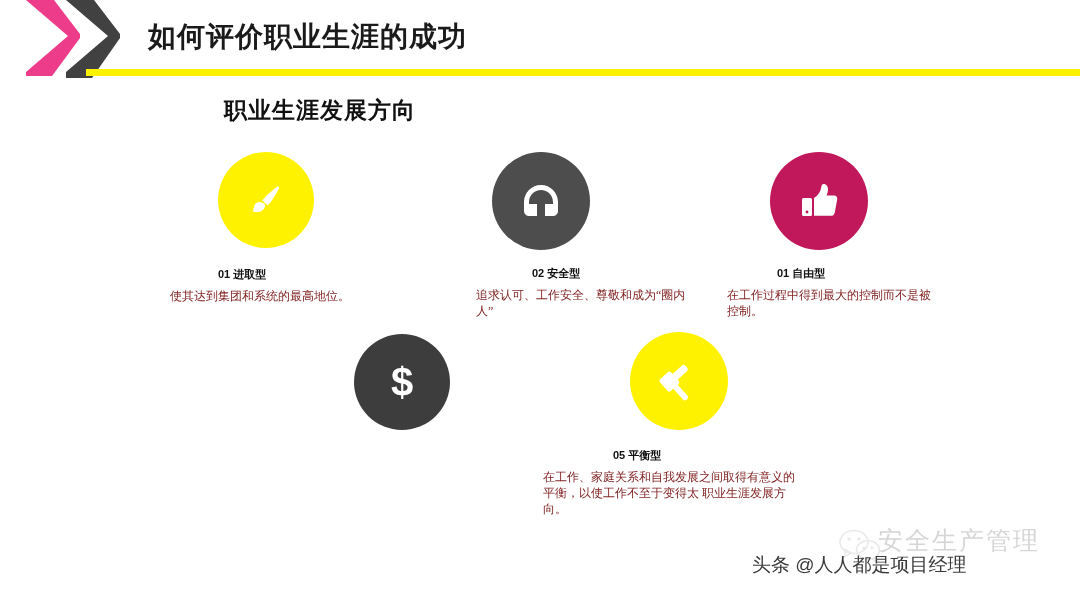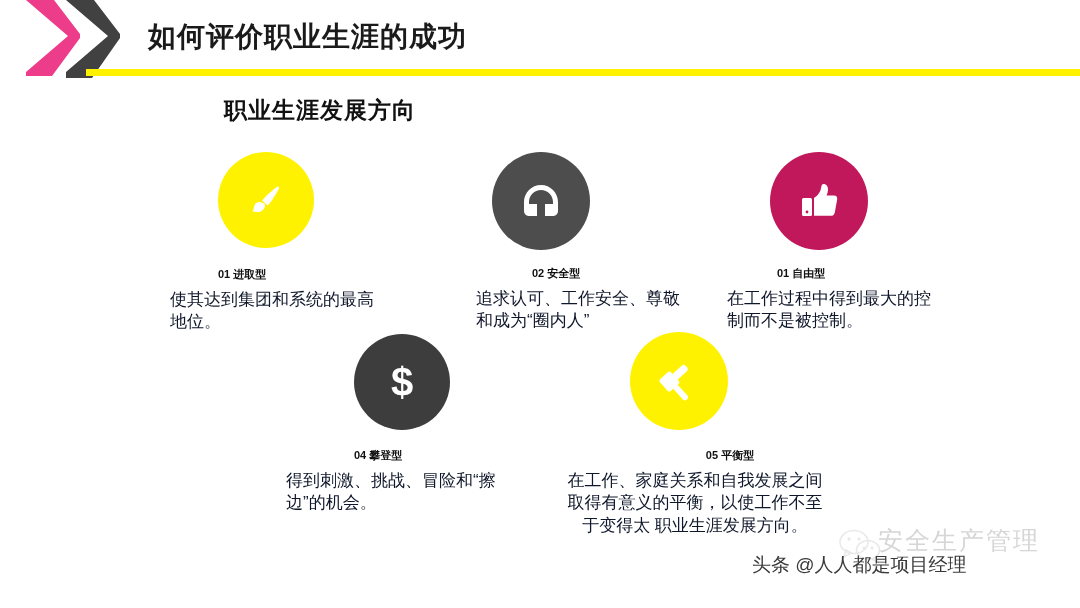--- a/index.html
+++ b/index.html
@@ -93,38 +93,39 @@
   .block { position: absolute; }
   .block-title {
     font-size: 11px;
     font-weight: bold;
     color: #111111;
     margin-bottom: 7px;
     white-space: nowrap;
   }
   .block-title .num { font-weight: bold; }
   .block-body {
-    font-size: 17px;
-    color: #0f172a;
+    font-size: 12px;
+    color: #7f1d1d;
     line-height: 1.32;
+    font-family: Liberation Serif, serif;
   }
 
   .b1 { left: 170px; top: 267px; width: 220px; }
   .b1 .block-title { padding-left: 48px; }
 
   .b2 { left: 440px; top: 266px; width: 215px; margin-left: 36px; }
   .b2 .block-title { padding-left: 56px; }
 
   .b3 { left: 727px; top: 266px; width: 215px; }
   .b3 .block-title { padding-left: 50px; }
 
   .b4 { left: 286px; top: 448px; width: 240px; }
   .b4 .block-title { padding-left: 68px; }
 
-  .b5 { left: 565px; top: 448px; width: 260px; text-align: center; }
+  .b5 { left: 543px; top: 448px; width: 260px; }
   .b5 .block-title { padding-left: 70px; }
 
   
   .wm-faint {
     position: absolute;
     left: 878px;
     top: 524px;
     font-size: 25px;
     color: #cfcfcf;
     letter-spacing: 2px;
@@ -241,27 +242,20 @@
   </div>
 
   <div class="block b3">
     <div class="block-title">
       <span class="num">01</span>
       <span>自由型</span>
     </div>
     <div class="block-body">在工作过程中得到最大的控制而不是被控制。</div>
   </div>
 
-  <div class="block b4">
-    <div class="block-title">
-      <span class="num">04</span>
-      <span>攀登型</span>
-    </div>
-    <div class="block-body">得到刺激、挑战、冒险和“擦边”的机会。</div>
-  </div>
 
   <div class="block b5">
     <div class="block-title">
       <span class="num">05</span>
       <span>平衡型</span>
     </div>
     <div class="block-body">在工作、家庭关系和自我发展之间取得有意义的平衡，以使工作不至于变得太 职业生涯发展方向。</div>
   </div>
 
   <div class="wm-faint">安全生产管理</div>

